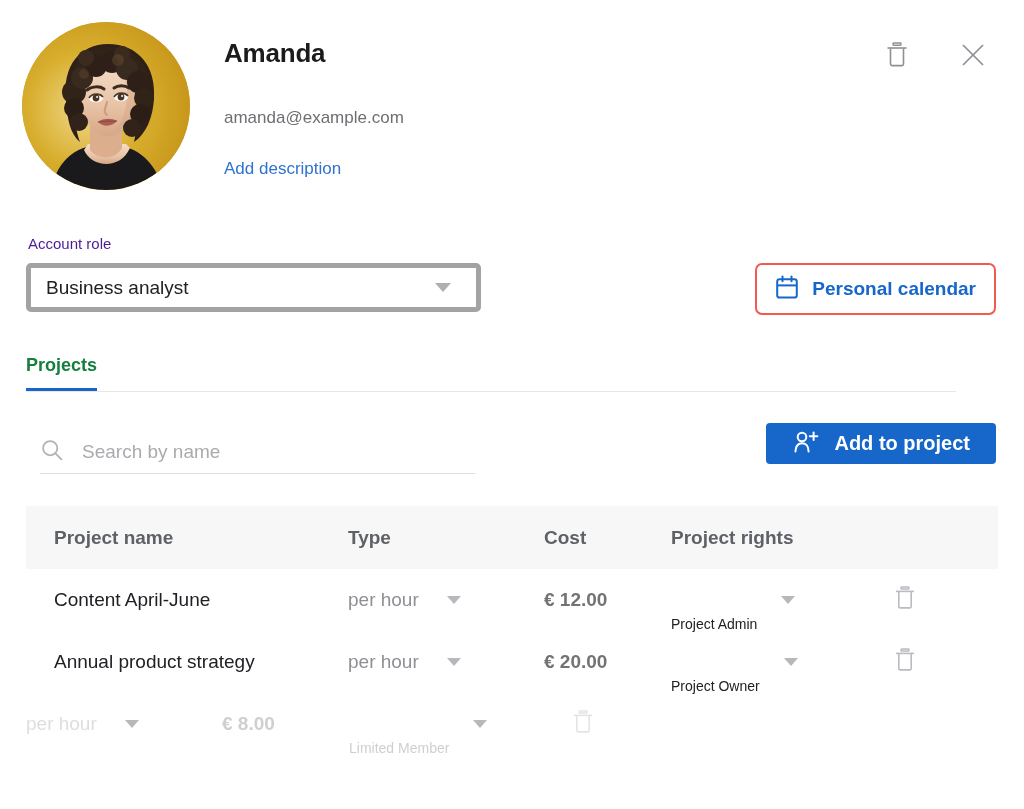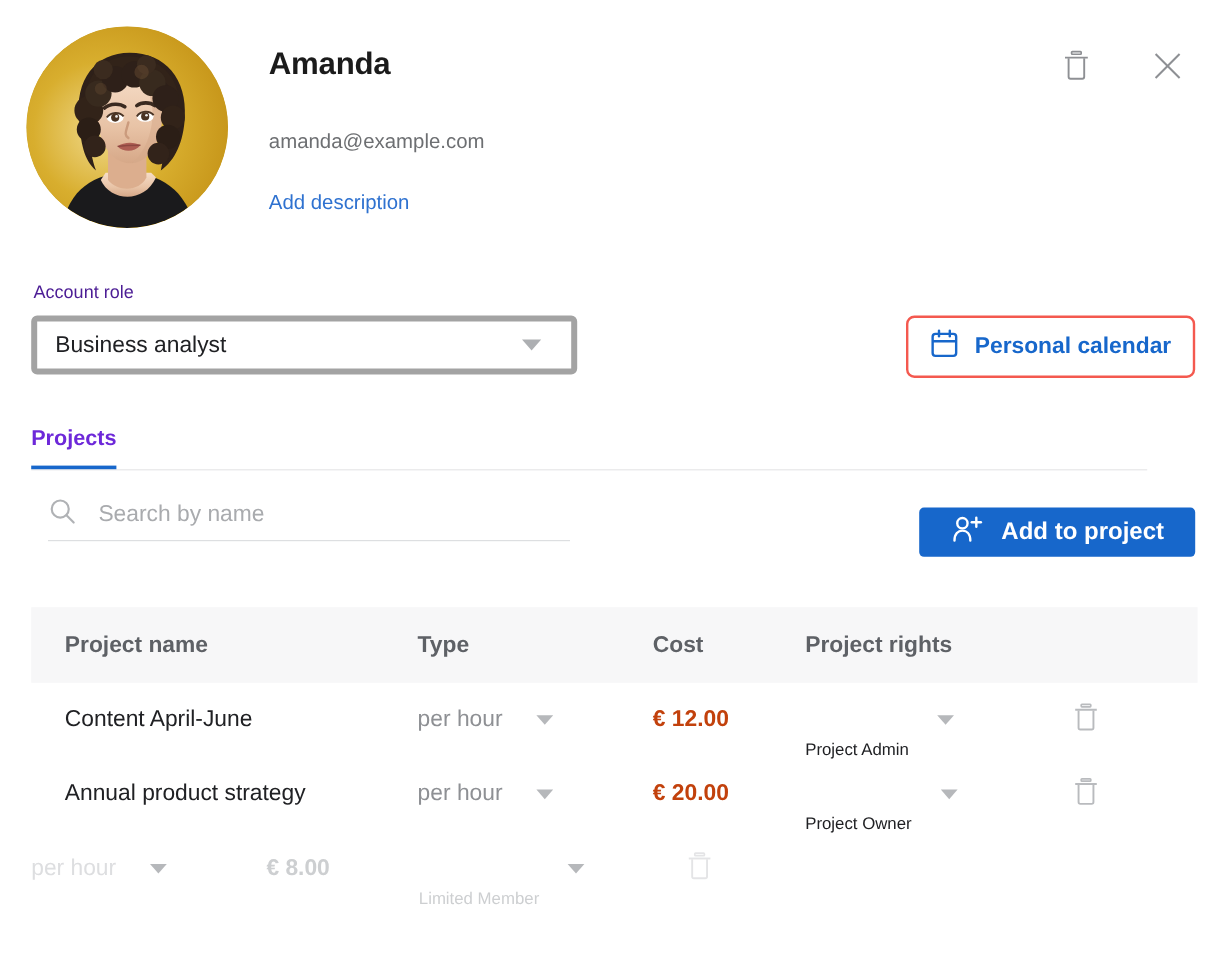--- a/index.html
+++ b/index.html
@@ -124,30 +124,30 @@
   .tabs {
     position: absolute;
     left: 26px; top: 355px;
     width: 930px;
     border-bottom: 1px solid #e6e7e8;
   }
   .tab {
     display: inline-block;
     font-size: 18px;
     font-weight: bold;
-    color: #6d28d9;
+    color: #15803d;
     padding-bottom: 12px;
     border-bottom: 3px solid #1767cb;
     cursor: pointer;
   }
 
   
   .search-wrap {
     position: absolute;
-    left: 40px; top: 407px;
+    left: 40px; top: 430px;
     width: 435px;
     height: 44px;
     border-bottom: 1px solid #dddfe1;
     display: flex;
     align-items: center;
     gap: 16px;
   }
   .search-input {
     border: none; outline: none;
     background: transparent;
@@ -206,21 +206,21 @@
   .row.head .c-rights {
     font-size: 19px;
     font-weight: bold;
     color: #5e6166;
   }
   .row.head .c-type,
   .row.head .c-rights { gap: 0; }
 
   .cell-name   { font-size: 19px; color: #202124; white-space: nowrap; }
   .cell-type   { font-size: 19px; color: #8e9094; white-space: nowrap; }
-  .cell-cost   { font-size: 19px; font-weight: bold; color: #c2410c; white-space: nowrap; }
+  .cell-cost   { font-size: 19px; font-weight: bold; color: #737373; white-space: nowrap; }
   .cell-rights { font-size: 14px; color: #202124; white-space: nowrap; margin-top: 48px; }
 
   .row.disabled .cell-name,
   .row.disabled .cell-rights { color: #cdcfd1; }
   .row.disabled .cell-type   { color: #dddee0; }
   .row.disabled .cell-cost   { color: #cdcfd1; font-weight: bold; }
   .row.disabled .trash-row   { opacity: 0.38; }
 
   .caret-sm {
     width: 0; height: 0;

